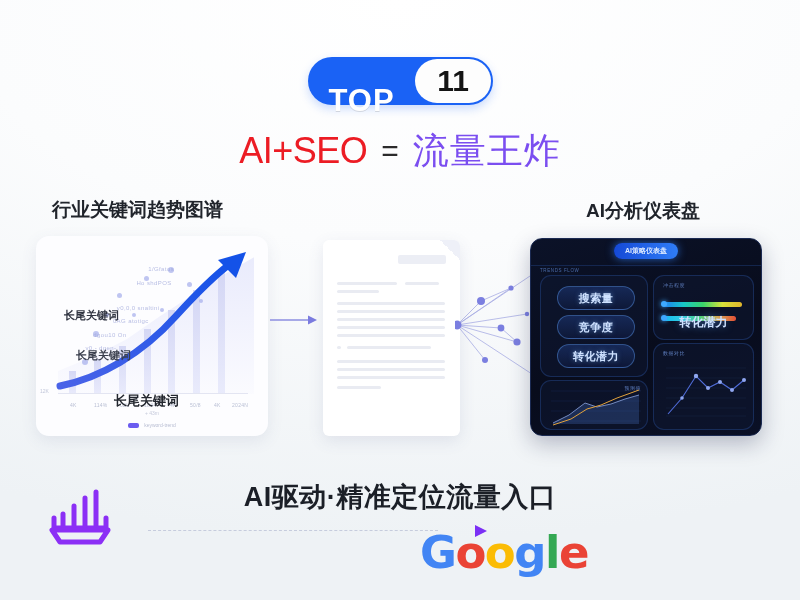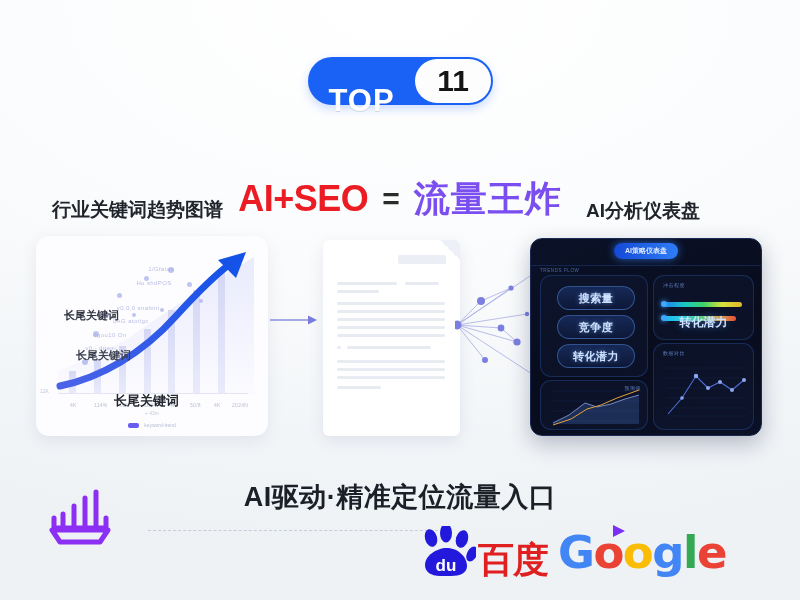--- a/index.html
+++ b/index.html
@@ -30,21 +30,21 @@
     width:76px;height:44px;margin-right:2px;
     background:#fdfdfd;border-radius:24px;
     display:flex;align-items:center;justify-content:center;
     color:#141414;font-size:30px;font-weight:bold;
   }
 
   
   .headline{
     position:absolute;left:0;right:0;top:126px;height:50px;
     display:flex;align-items:center;justify-content:center;gap:14px;
-    font-size:36px;font-weight:bold;white-space:nowrap;margin-top:48px;
+    font-size:36px;font-weight:normal;white-space:nowrap;
   }
   .hl-red{color:#ec1c24;letter-spacing:-.5px;}
   .hl-eq{color:#2b2b2b;font-size:30px;}
   .hl-purple{color:#7b4ef0;letter-spacing:1px;}
 
   
   .cap{
     position:absolute;font-size:19px;font-weight:bold;color:#20242b;
     white-space:nowrap;
   }
@@ -417,33 +417,20 @@
       <path d="M17,30 L17,44"></path>
       <path d="M28,22 L28,44"></path>
       <path d="M39,14 L39,44"></path>
       <path d="M50,8  L50,44"></path>
       <path d="M8,34 L8,44 L60,44 L60,34"></path>
       <path d="M6,46 L62,46 L54,58 L14,58 Z"></path>
     </g>
   </svg>
 
   <div class="logos">
-    <div class="baidu">
-      <svg width="56" height="52" viewBox="0 0 56 52">
-        <g fill="#2319dc">
-          <ellipse cx="11" cy="12" rx="6" ry="9" transform="rotate(-16 11 12)"></ellipse>
-          <ellipse cx="26" cy="7" rx="6" ry="9.5"></ellipse>
-          <ellipse cx="42" cy="13" rx="6" ry="9" transform="rotate(16 42 13)"></ellipse>
-          <ellipse cx="52" cy="28" rx="5" ry="8" transform="rotate(28 52 28)"></ellipse>
-          <path d="M27,22 C38,22 47,31 47,40 C47,47 40,50 31,50 L20,50 C11,50 5,46 5,39 C5,30 16,22 27,22 Z"></path>
-        </g>
-        <text x="26" y="45" font-family="'Liberation Sans',sans-serif" font-size="17" font-weight="bold" fill="#ffffff" text-anchor="middle">du</text>
-      </svg>
-      <span class="baidu-cn">百度</span>
-    </div>
 
     <div class="google" style="position:relative;">
       <svg class="play-badge" viewBox="0 0 16 14">
         <path d="M2,1 L14,7 L2,13 Z" fill="#7b2ff5"></path>
       </svg>
       <span class="g1">G</span>
       <span class="g2">o</span>
       <span class="g3">o</span>
       <span class="g4">g</span>
       <span class="g5">l</span>

